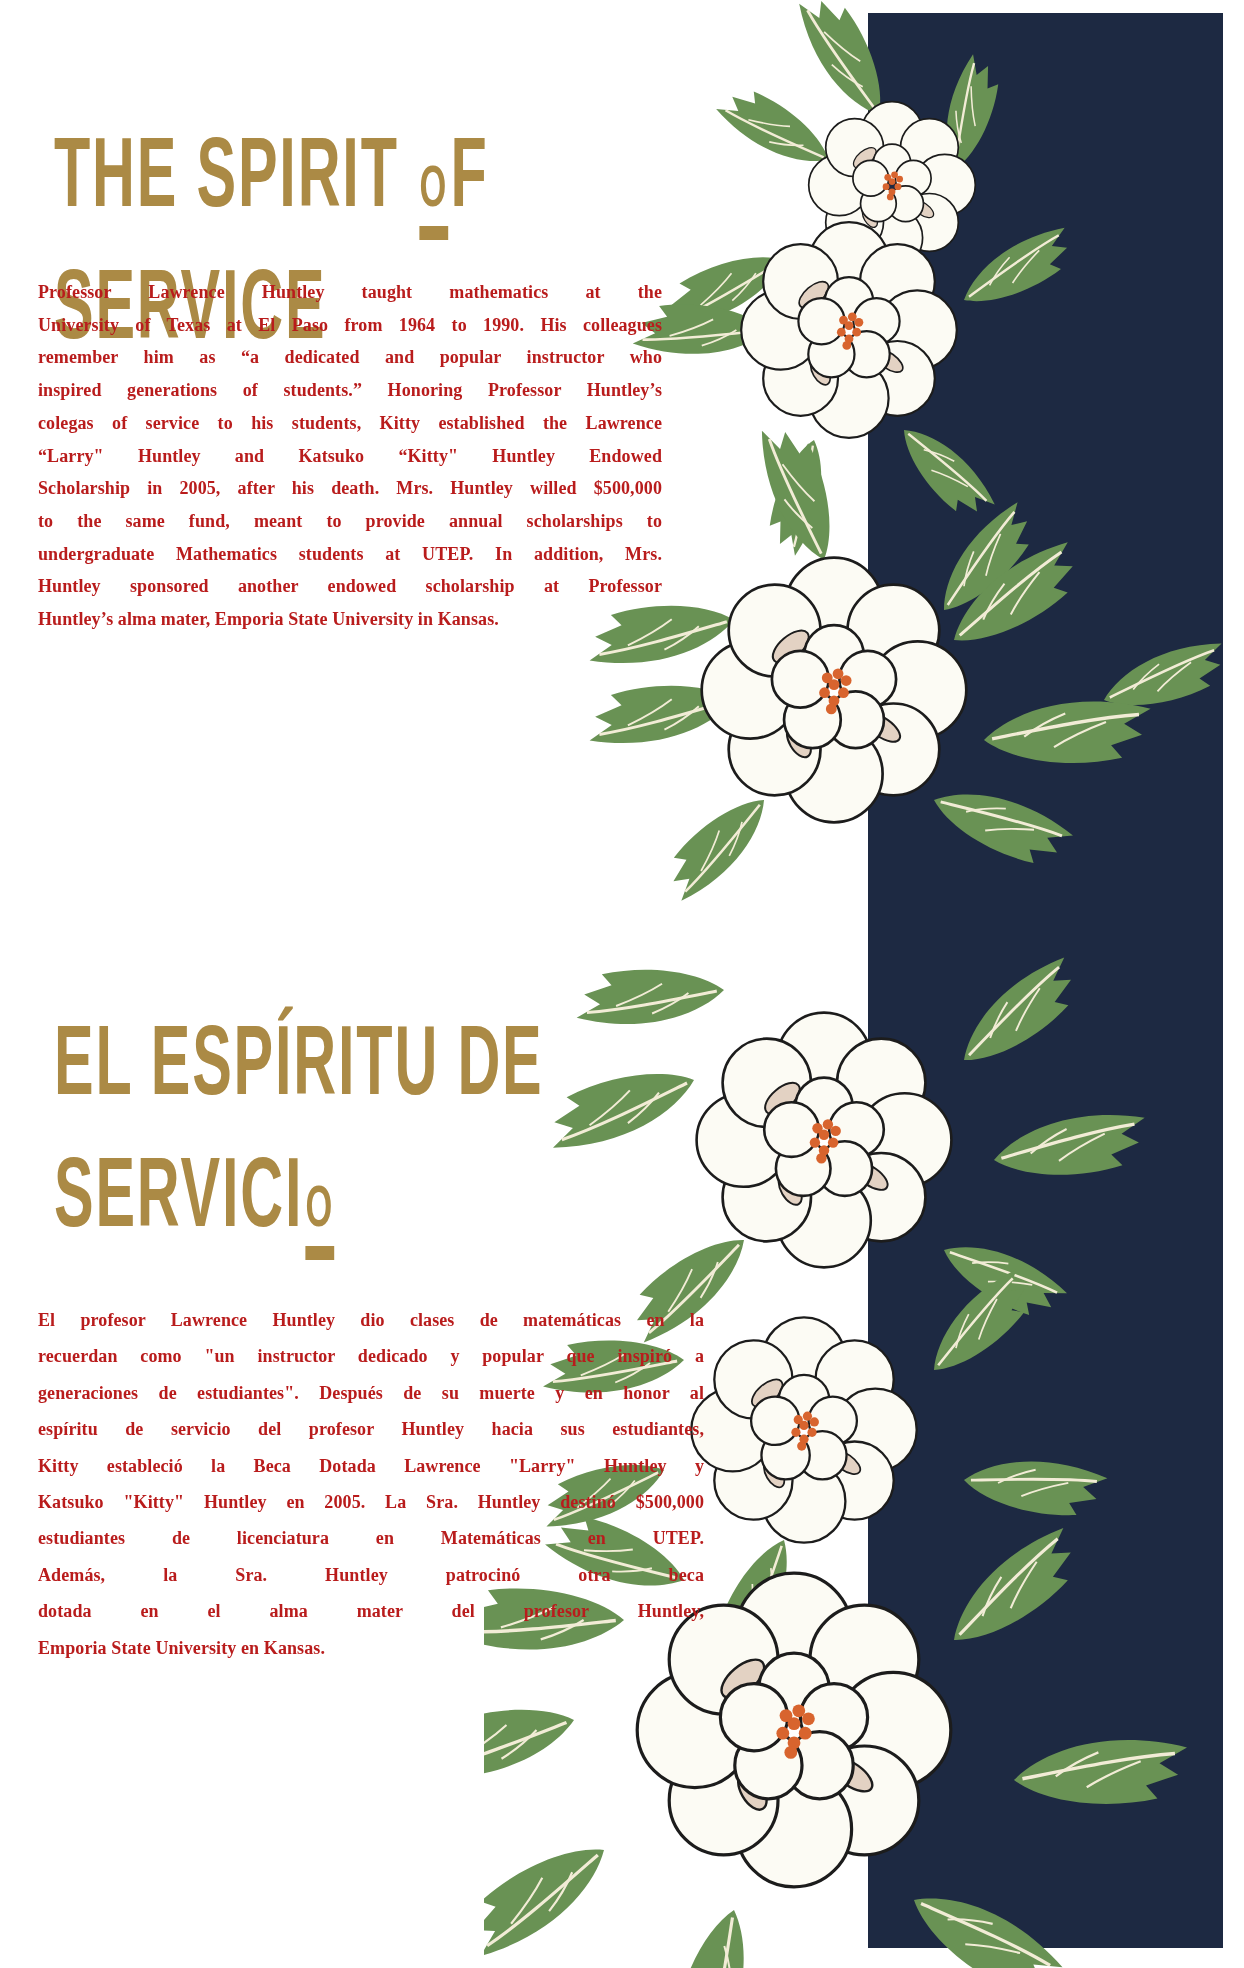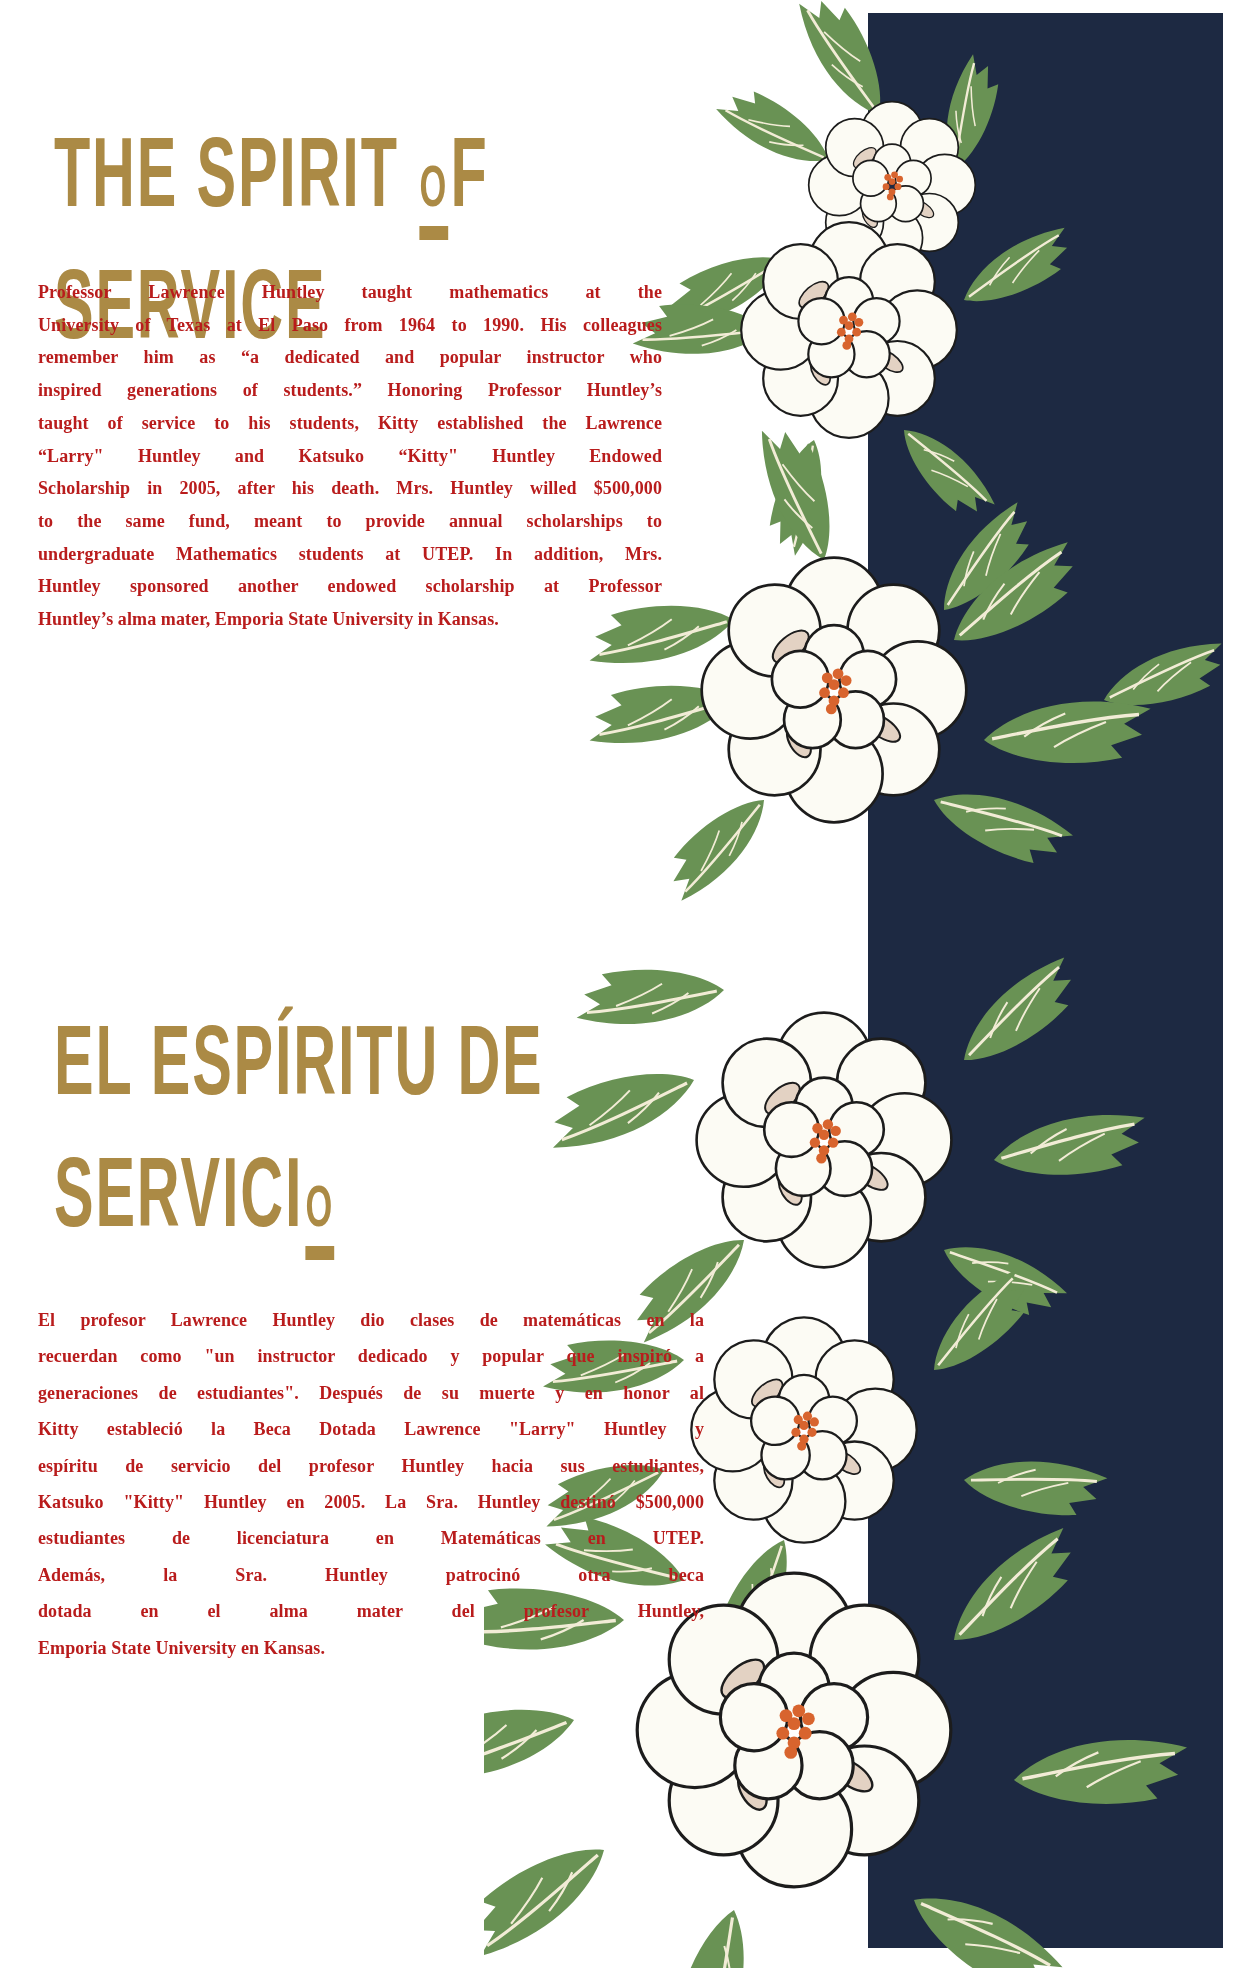--- a/index.html
+++ b/index.html
@@ -151,40 +151,40 @@
   <h1 id="title-en" class="title">
     <span class="tline"><span>THE SPIRIT </span><span class="ord-o"><span class="oo">O</span><span class="bar"></span></span><span>F</span></span>
     <span class="tline">SERVICE</span>
   </h1>
 
   <div id="para-en" class="para">
       <div class="jline">Professor Lawrence Huntley taught mathematics at the</div>
       <div class="jline">University of Texas at El Paso from 1964 to 1990.  His colleagues</div>
       <div class="jline">remember him as “a dedicated and popular instructor who</div>
       <div class="jline">inspired generations of students.”  Honoring Professor Huntley’s</div>
-      <div class="jline">taught of service to his students, Kitty established the Lawrence</div>
+      <div class="jline">colegas of service to his students, Kitty established the Lawrence</div>
       <div class="jline">“Larry" Huntley and Katsuko “Kitty" Huntley Endowed</div>
       <div class="jline">Scholarship in 2005, after his death. Mrs. Huntley willed $500,000</div>
       <div class="jline">to the same fund, meant to provide annual scholarships to</div>
       <div class="jline">undergraduate Mathematics students at UTEP. In addition, Mrs.</div>
       <div class="jline">Huntley sponsored another endowed scholarship at Professor</div>
       <div class="jline">Huntley’s alma mater, Emporia State University in Kansas.</div>
     </div>
 
   <h1 id="title-es" class="title">
     <span class="tline">EL ESPÍRITU DE</span>
     <span class="tline"><span>SERVICI</span><span class="ord-o"><span class="oo">O</span><span class="bar"></span></span></span>
   </h1>
 
   <div id="para-es" class="para">
       <div class="jline">El profesor Lawrence Huntley dio clases de matemáticas en la</div>
       <div class="jline">recuerdan como "un instructor dedicado y popular que inspiró a</div>
       <div class="jline">generaciones de estudiantes". Después de su muerte y en honor al</div>
+      <div class="jline">espíritu de servicio del profesor Huntley hacia sus estudiantes,</div>
       <div class="jline">Kitty estableció la Beca Dotada Lawrence "Larry" Huntley y</div>
-      <div class="jline">espíritu de servicio del profesor Huntley hacia sus estudiantes,</div>
       <div class="jline">Katsuko "Kitty" Huntley en 2005. La Sra. Huntley destinó $500,000</div>
       <div class="jline">estudiantes de licenciatura en Matemáticas en UTEP.</div>
       <div class="jline">Además, la Sra. Huntley patrocinó otra beca</div>
       <div class="jline">dotada en el alma mater del profesor Huntley,</div>
       <div class="jline">Emporia State University en Kansas.</div>
     </div>
 
 </div>
 
 </body></html>

